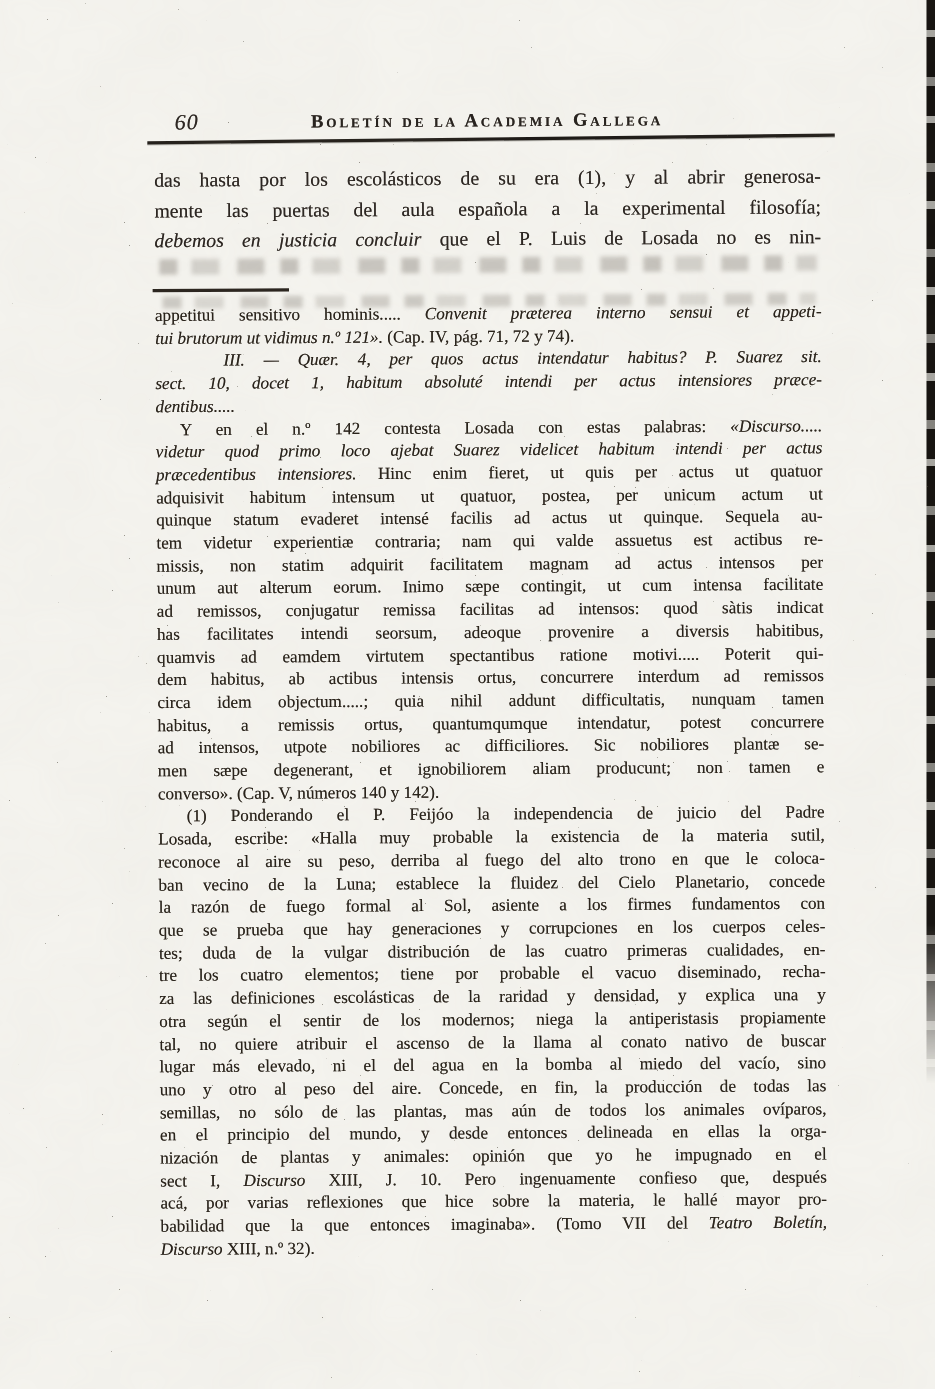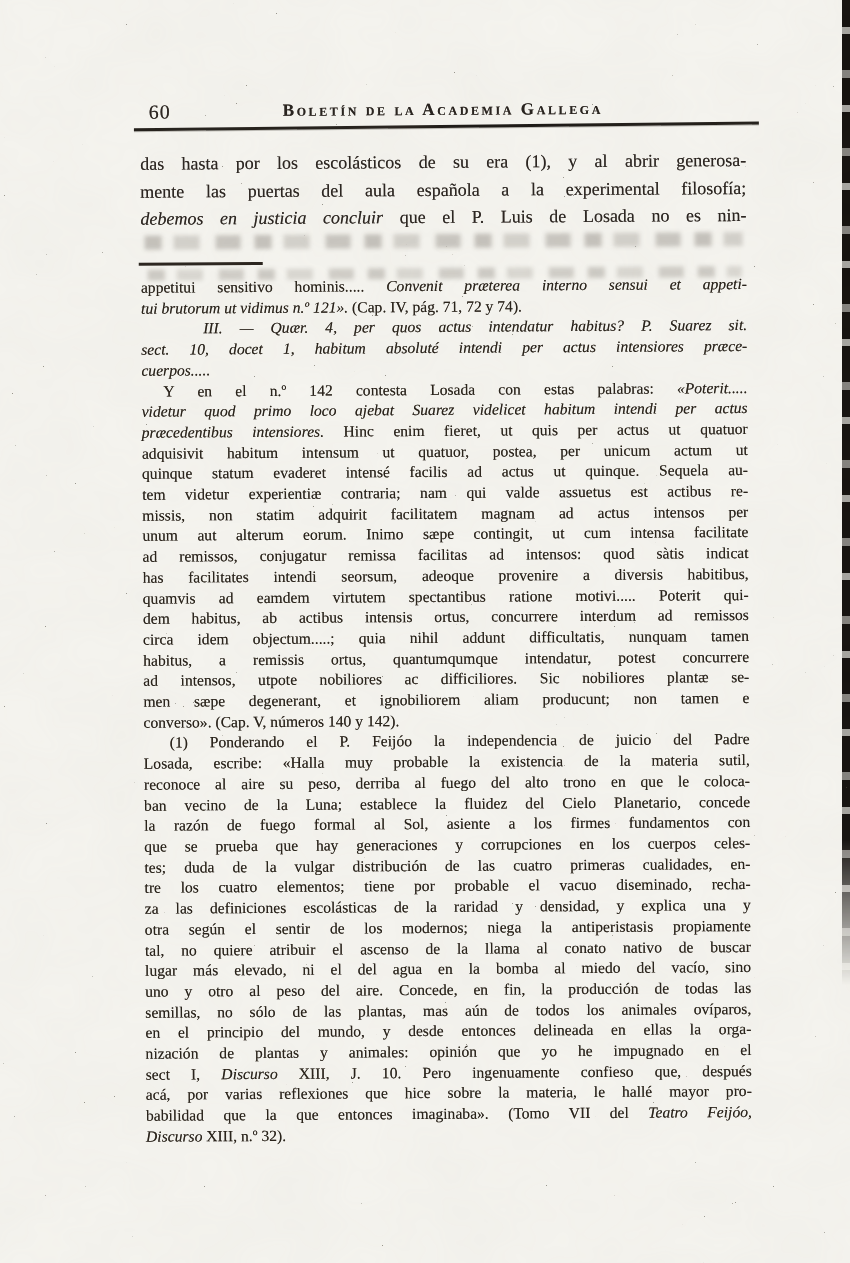--- a/index.html
+++ b/index.html
@@ -4,22 +4,22 @@
 <style>
   html,body{margin:0;padding:0;background:#8a8a88;}
   .page{
     position:relative;width:850px;height:1263px;margin:0 auto;
     background:#f5f4ef;overflow:hidden;
     font-family:"Liberation Serif","DejaVu Serif",serif;
     color:#2a2420;
   }
   .tilt{position:absolute;inset:0;transform:rotate(-0.35deg);}
   .pagenum{
-    position:absolute;left:152px;top:99px;
-    font-size:20px;letter-spacing:1px;
+    position:absolute;left:162px;top:99px;
+    font-size:20px;letter-spacing:1px;font-style:italic;
   }
   .title{
     position:absolute;left:143px;top:100px;width:606px;
     text-align:center;font-size:17px;font-weight:bold;
     font-variant:small-caps;letter-spacing:2.6px;
     color:#26211d;
   }
   .hrule{
     position:absolute;left:137px;top:125px;width:625px;height:3px;
     background:linear-gradient(90deg,#24201b 0 45%,#1a1714 55%,#24201b);
@@ -83,22 +83,22 @@
 
     <div class="ghost ghost1"></div>
     <div class="fnrule"></div>
     <div class="ghost ghost2"></div>
 
     <div class="fnote">
       <div class="line j"><span>appetitui sensitivo hominis..... </span><span class="it">Convenit præterea interno sensui et appeti-</span></div>
       <div class="line nj"><span class="it">tui brutorum ut vidimus n.º 121». </span><span>(Cap. IV, pág. 71, 72 y 74).</span></div>
       <div class="line j ind-lg"><span class="it">III. — Quær. 4, per quos actus intendatur habitus? P. Suarez sit.</span></div>
       <div class="line j"><span class="it">sect. 10, docet 1, habitum absoluté intendi per actus intensiores præce-</span></div>
-      <div class="line nj"><span class="it">cuerpos.....</span></div>
-      <div class="line j ind-sm"><span>Y en el n.º 142 contesta Losada con estas palabras: </span><span class="it">«Poterit.....</span></div>
+      <div class="line nj"><span class="it">dentibus.....</span></div>
+      <div class="line j ind-sm"><span>Y en el n.º 142 contesta Losada con estas palabras: </span><span class="it">«Discurso.....</span></div>
       <div class="line j"><span class="it">videtur quod primo loco ajebat Suarez videlicet habitum intendi per actus</span></div>
       <div class="line j"><span class="it">præcedentibus intensiores. </span><span>Hinc enim fieret, ut quis per actus ut quatuor</span></div>
       <div class="line j"><span>adquisivit habitum intensum ut quatuor, postea, per unicum actum ut</span></div>
       <div class="line j"><span>quinque statum evaderet intensé facilis ad actus ut quinque. Sequela au-</span></div>
       <div class="line j"><span>tem videtur experientiæ contraria; nam qui valde assuetus est actibus re-</span></div>
       <div class="line j"><span>missis, non statim adquirit facilitatem magnam ad actus intensos per</span></div>
       <div class="line j"><span>unum aut alterum eorum. Inimo sæpe contingit, ut cum intensa facilitate</span></div>
       <div class="line j"><span>ad remissos, conjugatur remissa facilitas ad intensos: quod sàtis indicat</span></div>
       <div class="line j"><span>has facilitates intendi seorsum, adeoque provenire a diversis habitibus,</span></div>
       <div class="line j"><span>quamvis ad eamdem virtutem spectantibus ratione motivi..... Poterit qui-</span></div>
@@ -119,21 +119,21 @@
       <div class="line j"><span>za las definiciones escolásticas de la raridad y densidad, y explica una y</span></div>
       <div class="line j"><span>otra según el sentir de los modernos; niega la antiperistasis propiamente</span></div>
       <div class="line j"><span>tal, no quiere atribuir el ascenso de la llama al conato nativo de buscar</span></div>
       <div class="line j"><span>lugar más elevado, ni el del agua en la bomba al miedo del vacío, sino</span></div>
       <div class="line j"><span>uno y otro al peso del aire. Concede, en fin, la producción de todas las</span></div>
       <div class="line j"><span>semillas, no sólo de las plantas, mas aún de todos los animales ovíparos,</span></div>
       <div class="line j"><span>en el principio del mundo, y desde entonces delineada en ellas la orga-</span></div>
       <div class="line j"><span>nización de plantas y animales: opinión que yo he impugnado en el</span></div>
       <div class="line j"><span>sect I, </span><span class="it">Discurso</span><span> XIII, J. 10. Pero ingenuamente confieso que, después</span></div>
       <div class="line j"><span>acá, por varias reflexiones que hice sobre la materia, le hallé mayor pro-</span></div>
-      <div class="line j"><span>babilidad que la que entonces imaginaba». (Tomo VII del </span><span class="it">Teatro Feijóo,</span></div>
+      <div class="line j"><span>babilidad que la que entonces imaginaba». (Tomo VII del </span><span class="it">Teatro Boletín,</span></div>
       <div class="line nj"><span class="it">Discurso</span><span> XIII, n.º 32).</span></div>
     </div>
 
   </div>
 
   <div class="streak"></div>
 
   <svg class="noise" width="850" height="1263" aria-hidden="true">
     <filter id="mottle">
       <feTurbulence type="fractalNoise" baseFrequency="0.012 0.016" numOctaves="3" seed="4"></feTurbulence>

